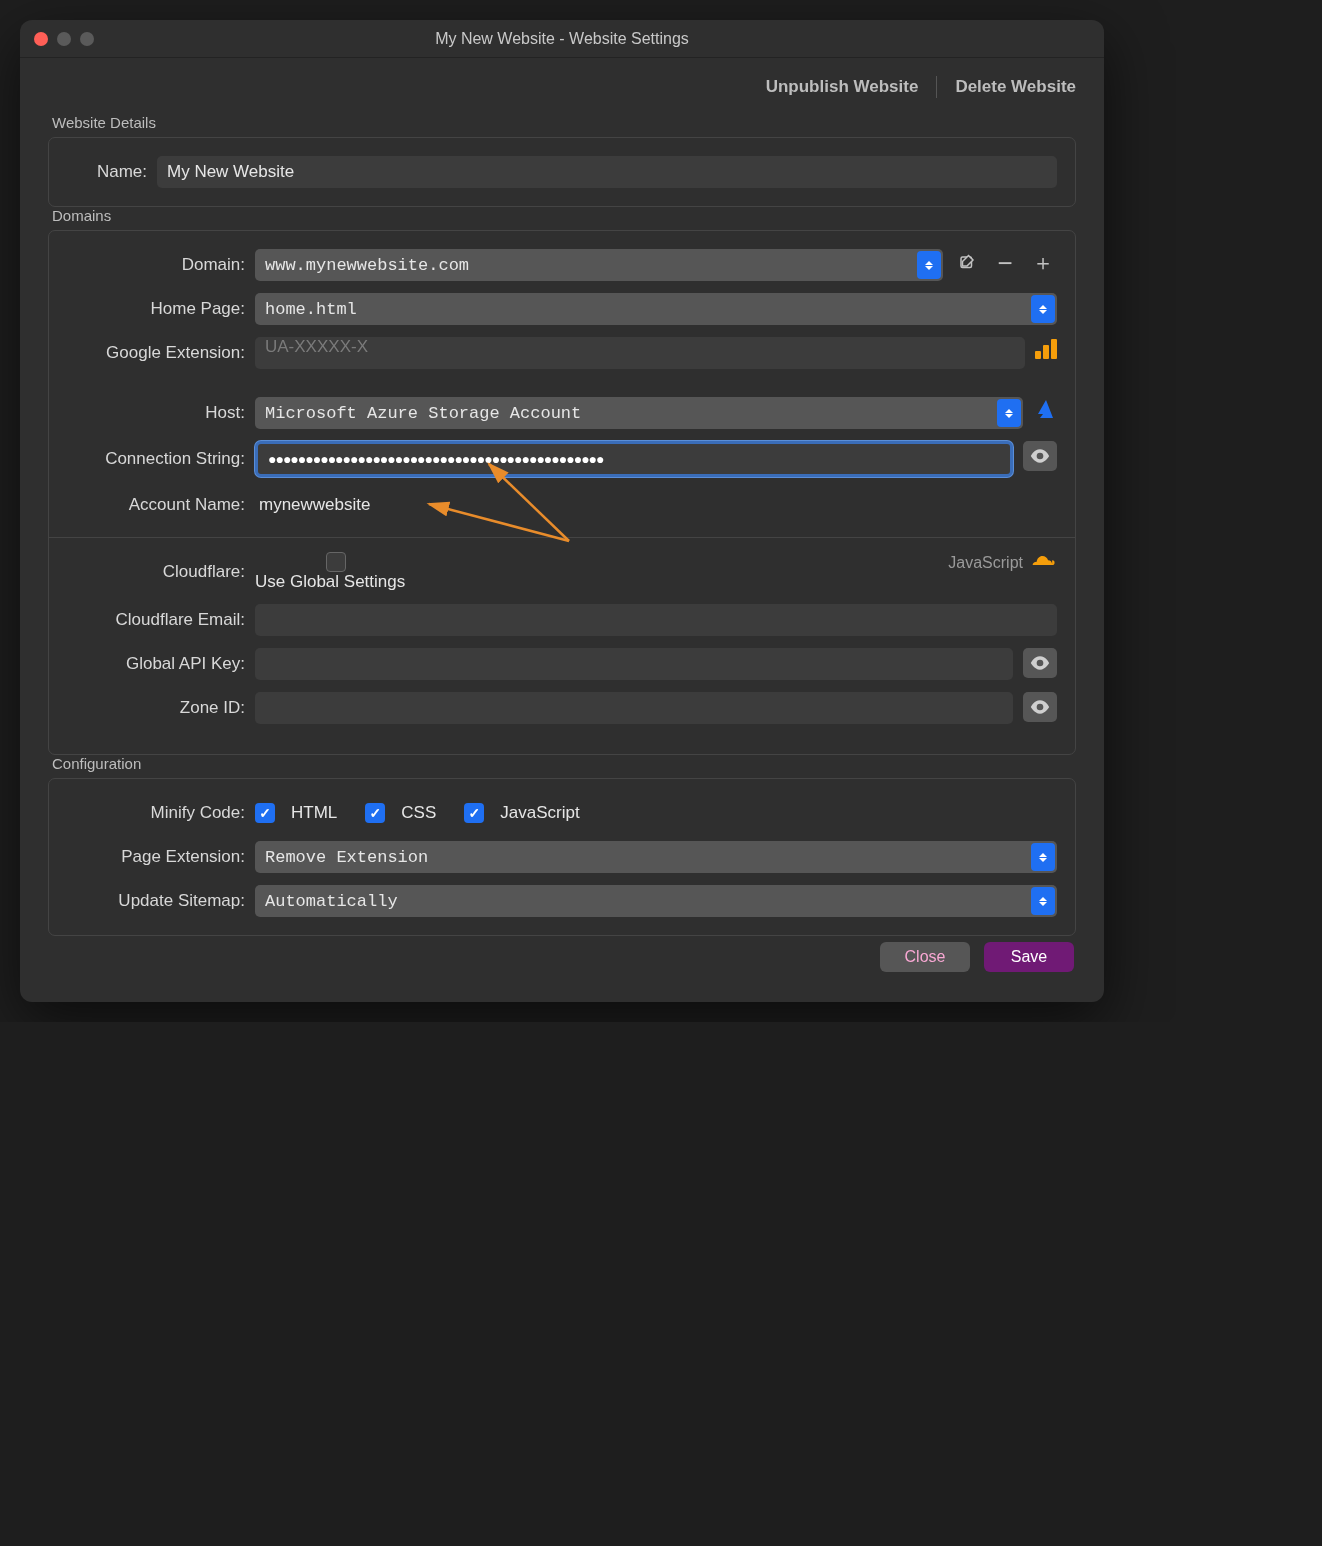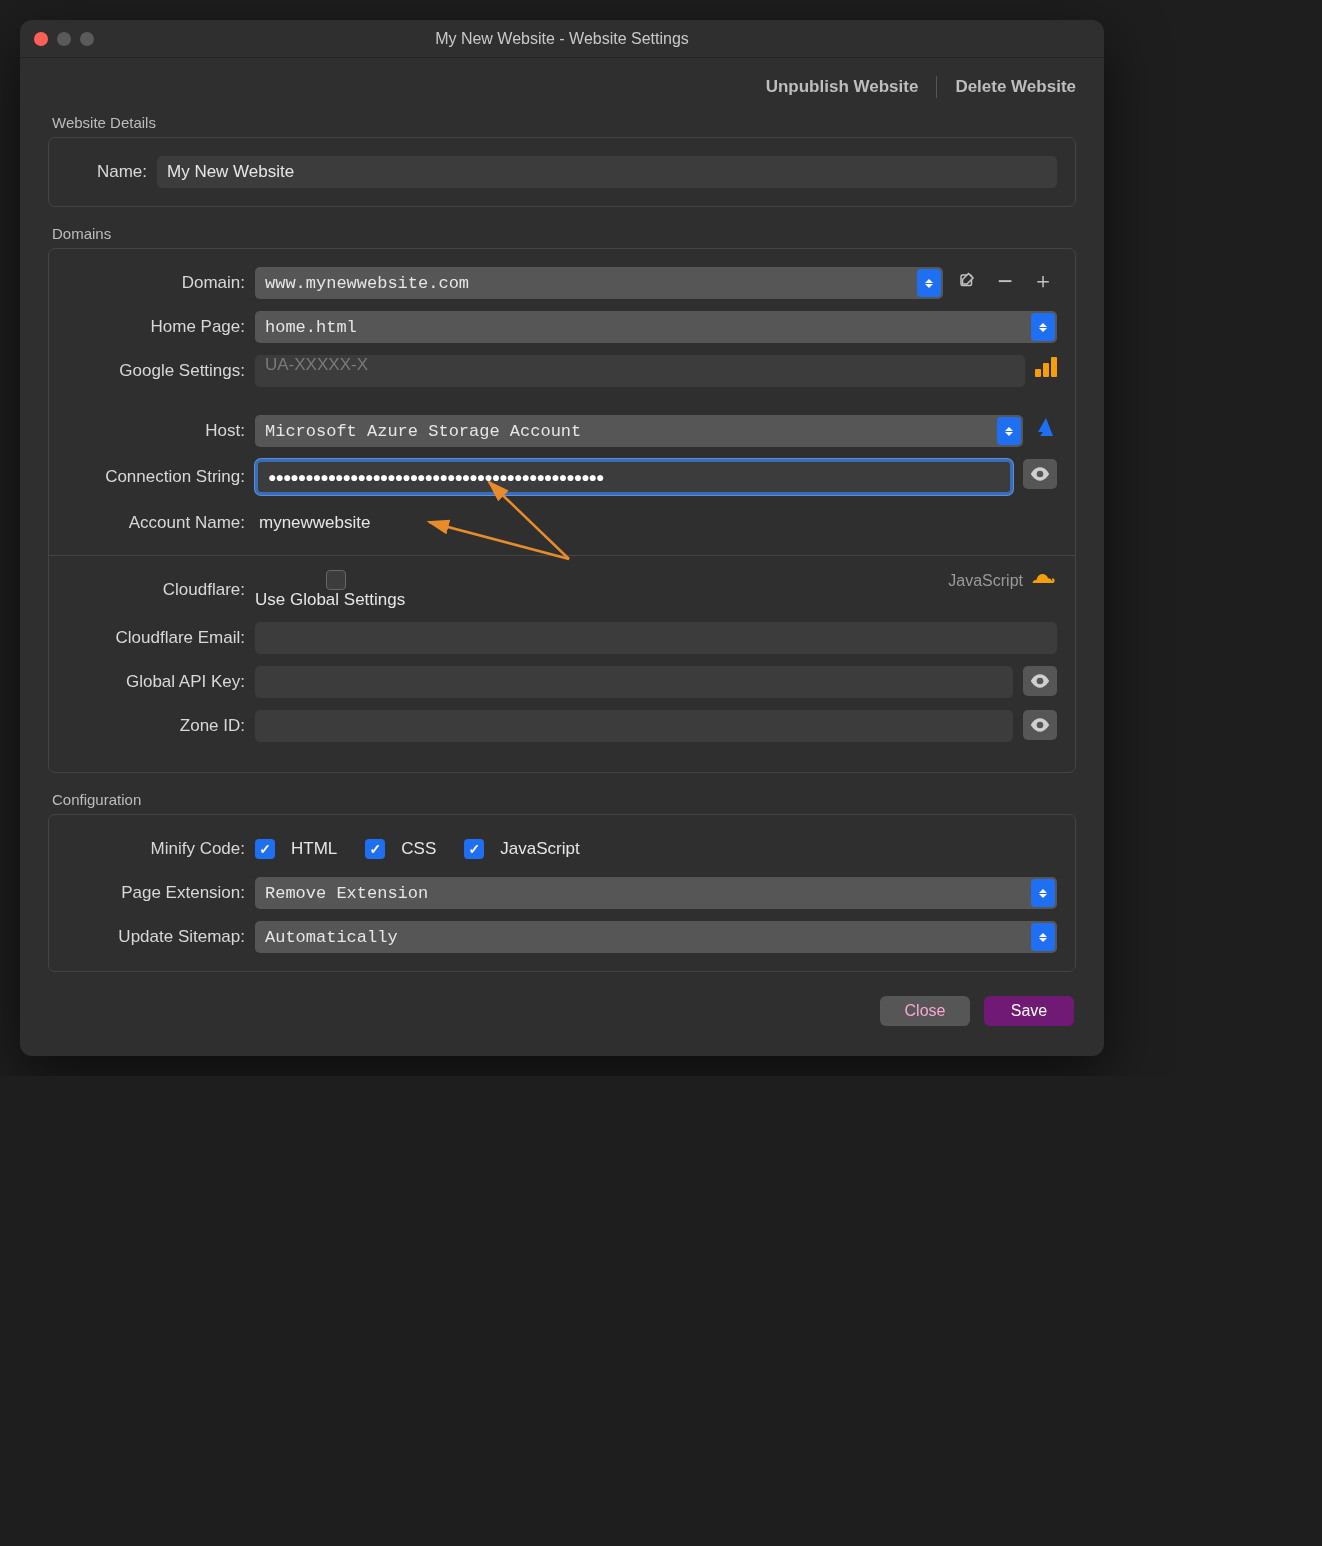--- a/index.html
+++ b/index.html
@@ -62,21 +62,20 @@
   .group-label {
     color: #bdbdbd;
     font-size: 15px;
     margin-bottom: 6px;
     margin-left: 4px;
   }
   .group {
     border: 1px solid #444;
     border-radius: 7px;
     padding: 18px;
-    margin-bottom: 18px;
   }
   .row {
     display: flex;
     align-items: center;
     margin-bottom: 12px;
     min-height: 32px;
   }
   .row:last-child { margin-bottom: 0; }
   .label {
     width: 188px;
@@ -275,21 +274,21 @@
         <div class="label">Home Page:</div>
         <div class="field">
           <div class="input select">
             <span>home.html</span>
             <div class="select-arrows"></div>
           </div>
         </div>
       </div>
 
       <div class="row">
-        <div class="label">Google Settings:</div>
+        <div class="label">Google Extension:</div>
         <div class="field">
           <div class="input">
             <span class="placeholder">UA-XXXXX-X</span>
           </div>
           <div class="ga-icon">
             <div class="b1"></div>
               <div class="b2"></div>
               <div class="b3"></div>
           </div>
         </div>

